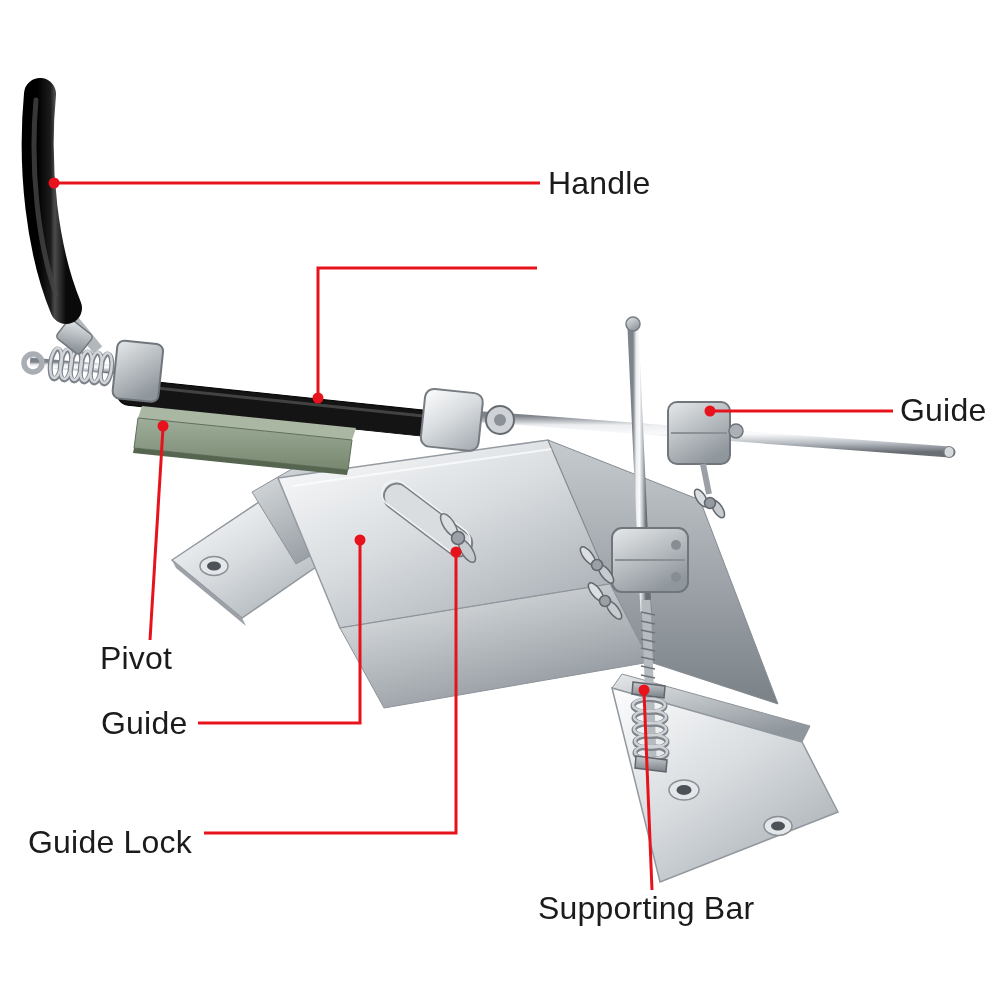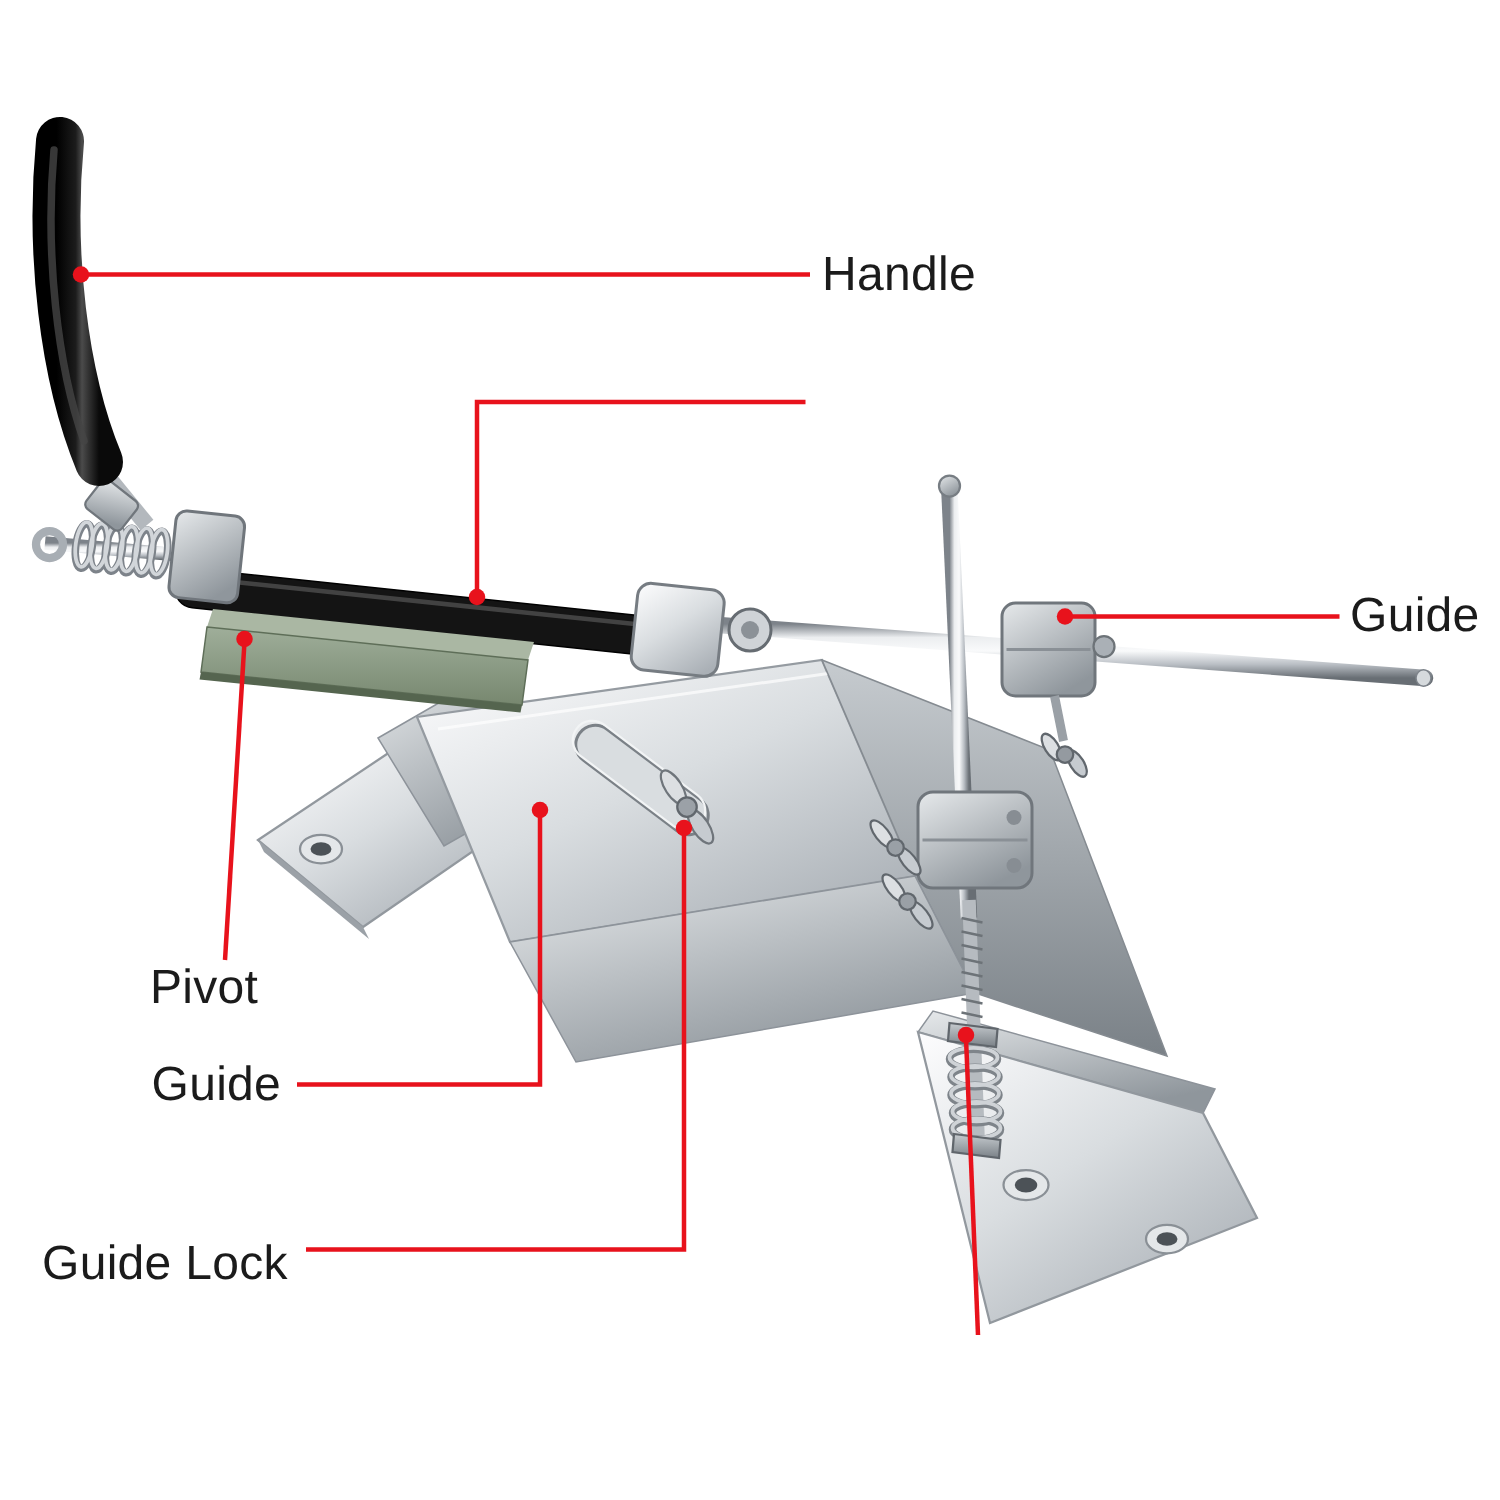--- a/index.html
+++ b/index.html
@@ -229,14 +229,15 @@
         <circle class="co-dot" cx="644" cy="690" r="5.5"></circle>
       </g>
     </g>
   </svg>
 
   <div class="label" style="left:548px; top:183px">Handle</div>
   <div class="label" style="left:900px; top:410px">Guide</div>
   <div class="label" style="left:100px; top:658px">Pivot</div>
   <div class="label" style="left:101px; top:723px">Guide</div>
   <div class="label" style="left:28px;  top:842px">Guide Lock</div>
+  <div class="label" style="left:538px; top:908px">Supporting Bar</div>
 
 </div>
 
 </body></html>

